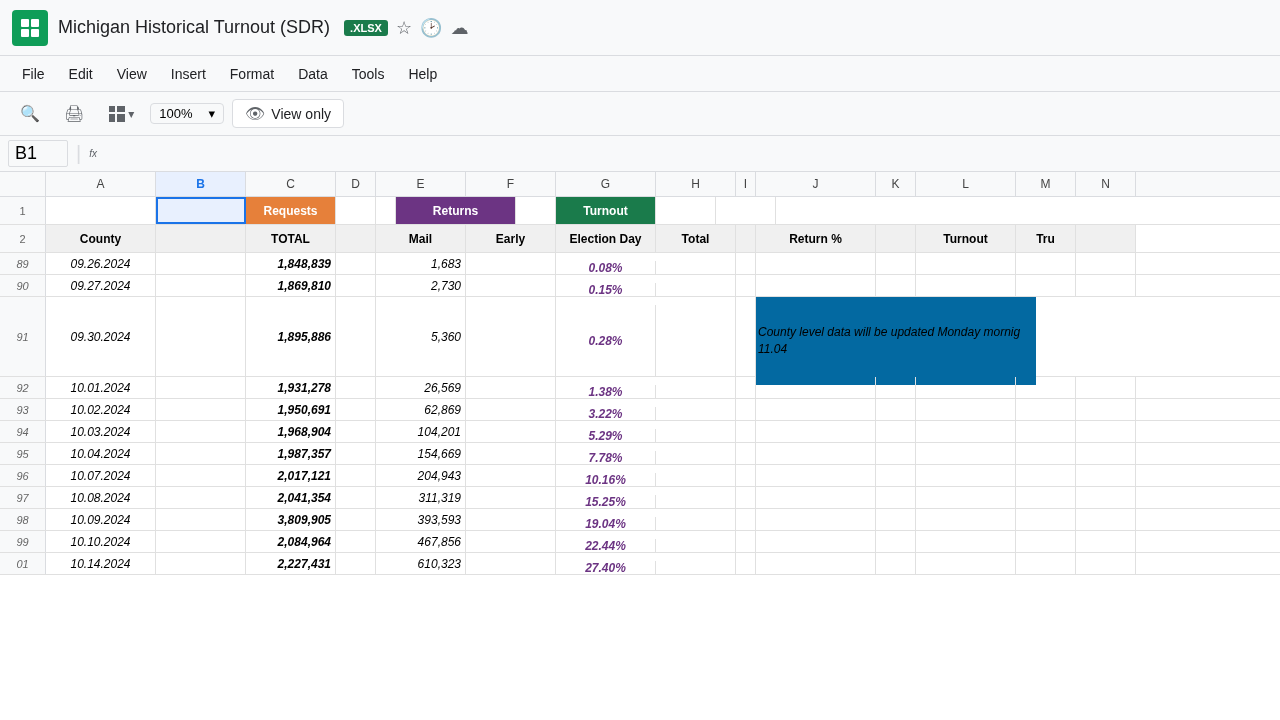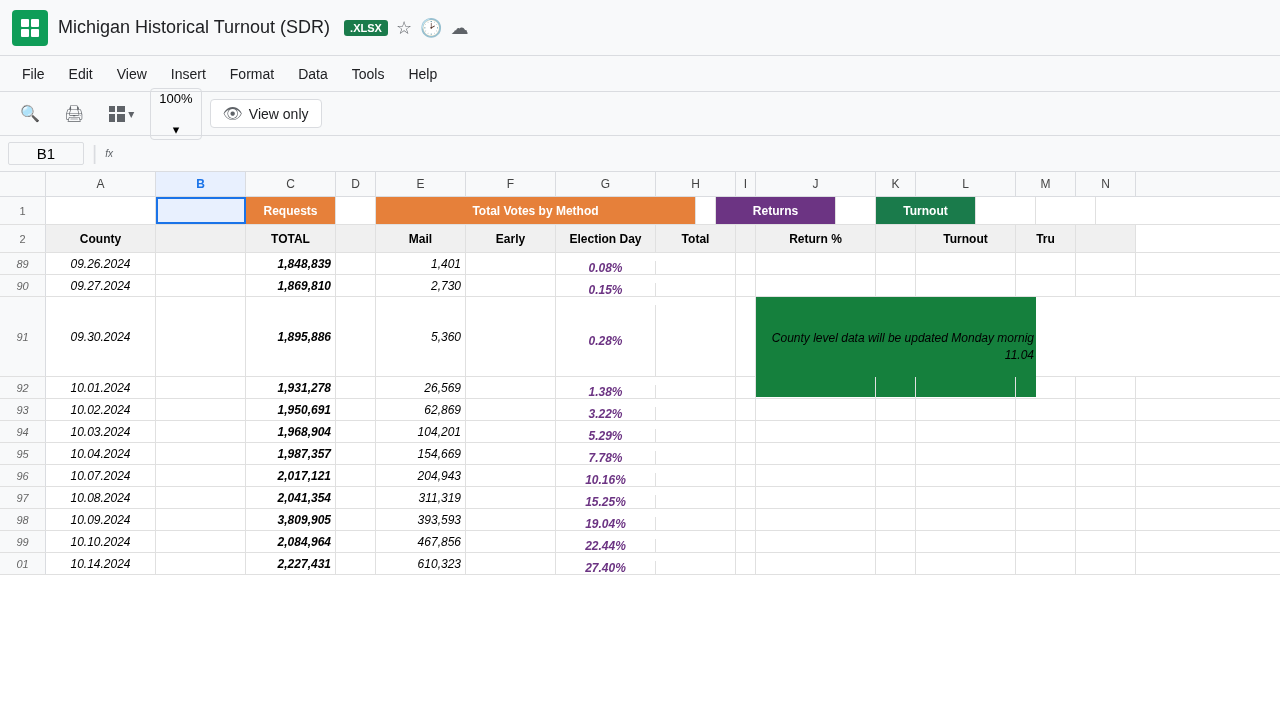--- a/index.html
+++ b/index.html
@@ -76,21 +76,20 @@
       display: flex; align-items: center;
     }
     #zoom-control {
       display: flex; align-items: center;
       border: 1px solid #dadce0;
       border-radius: 4px;
       padding: 2px 8px;
       font-size: 13px;
       cursor: pointer;
       gap: 16px;
-      flex-direction: column;
     }
     #view-only-btn {
       display: flex; align-items: center;
       gap: 6px;
       border: 1px solid #dadce0;
       border-radius: 4px;
       padding: 4px 12px;
       font-size: 14px;
       color: #202124;
       cursor: pointer;
@@ -102,26 +101,26 @@
     #formula-bar {
       display: flex;
       align-items: center;
       background: #f8f9fa;
       padding: 4px 8px;
       height: 36px;
       border-bottom: 1px solid #dadce0;
       gap: 8px;
     }
     #cell-ref {
-      width: 76px;
-      font-size: 15px;
+      width: 60px;
+      font-size: 18px;
       padding: 2px 6px;
       border: 1px solid #dadce0;
       border-radius: 2px;
-      text-align: center;
+      text-align: left;
     }
     #formula-input {
       flex: 1;
       font-size: 13px;
       border: none;
       outline: none;
       background: transparent;
     }
 
     
@@ -298,21 +297,20 @@
     <div class="col-header w-n">N</div>
   </div>
 
   <div class="sheet-row" style="height:28px;">
     <div class="row-num">1</div>
     <div class="cell w-a"></div>
     <div class="cell w-b cell-selected"></div>
     <div class="cell w-c cell-header-orange cell-center">Requests</div>
     <div class="cell w-d"></div>
 
-    <div class="cell cell-header-orange cell-center" style="width:320px; min-width:320px;">Total Votes by Method</div>
     <div class="cell w-i"></div>
     <div class="cell w-j cell-header-purple cell-center">Returns</div>
     <div class="cell w-k"></div>
     <div class="cell w-l cell-header-green cell-center">Turnout</div>
     <div class="cell w-m"></div>
     <div class="cell w-n"></div>
   </div>
 
   <div class="sheet-row" style="height:28px;">
     <div class="row-num">2</div>
@@ -333,21 +331,21 @@
   </div>
 
   <div id="data-area">
 
     <div class="sheet-row">
       <div class="row-num">89</div>
       <div class="cell w-a cell-center">09.26.2024</div>
       <div class="cell w-b"></div>
       <div class="cell w-c cell-right cell-bold">1,848,839</div>
       <div class="cell w-d"></div>
-      <div class="cell w-e cell-right">1,401</div>
+      <div class="cell w-e cell-right">1,683</div>
       <div class="cell w-f"></div>
       <div class="cell w-g percent-purple">0.08%</div>
       <div class="cell w-h"></div>
       <div class="cell w-i"></div>
       <div class="cell w-j"></div>
       <div class="cell w-k"></div>
       <div class="cell w-l"></div>
       <div class="cell w-m"></div>
       <div class="cell w-n"></div>
     </div>
@@ -374,21 +372,21 @@
       <div class="row-num">91</div>
       <div class="cell w-a cell-center">09.30.2024</div>
       <div class="cell w-b"></div>
       <div class="cell w-c cell-right cell-bold">1,895,886</div>
       <div class="cell w-d"></div>
       <div class="cell w-e cell-right">5,360</div>
       <div class="cell w-f"></div>
       <div class="cell w-g percent-purple">0.28%</div>
       <div class="cell w-h"></div>
       <div class="cell w-i"></div>
-      <div class="note-cell" style="width:280px; min-width:280px; height:100px; align-self:stretch; background:#15803d; font-size:12px; text-align:right; line-height:1.4; font-weight:500;">County level data will be updated Monday mornig 11.04</div>
+      <div class="note-cell" style="width:280px; min-width:280px; height:88px; align-self:stretch; background:#0369a1; font-size:12px; text-align:left; line-height:1.4; font-weight:500;">County level data will be updated Monday mornig 11.04</div>
     </div>
 
     <div class="sheet-row">
       <div class="row-num">92</div>
       <div class="cell w-a cell-center">10.01.2024</div>
       <div class="cell w-b"></div>
       <div class="cell w-c cell-right cell-bold">1,931,278</div>
       <div class="cell w-d"></div>
       <div class="cell w-e cell-right">26,569</div>
       <div class="cell w-f"></div>

